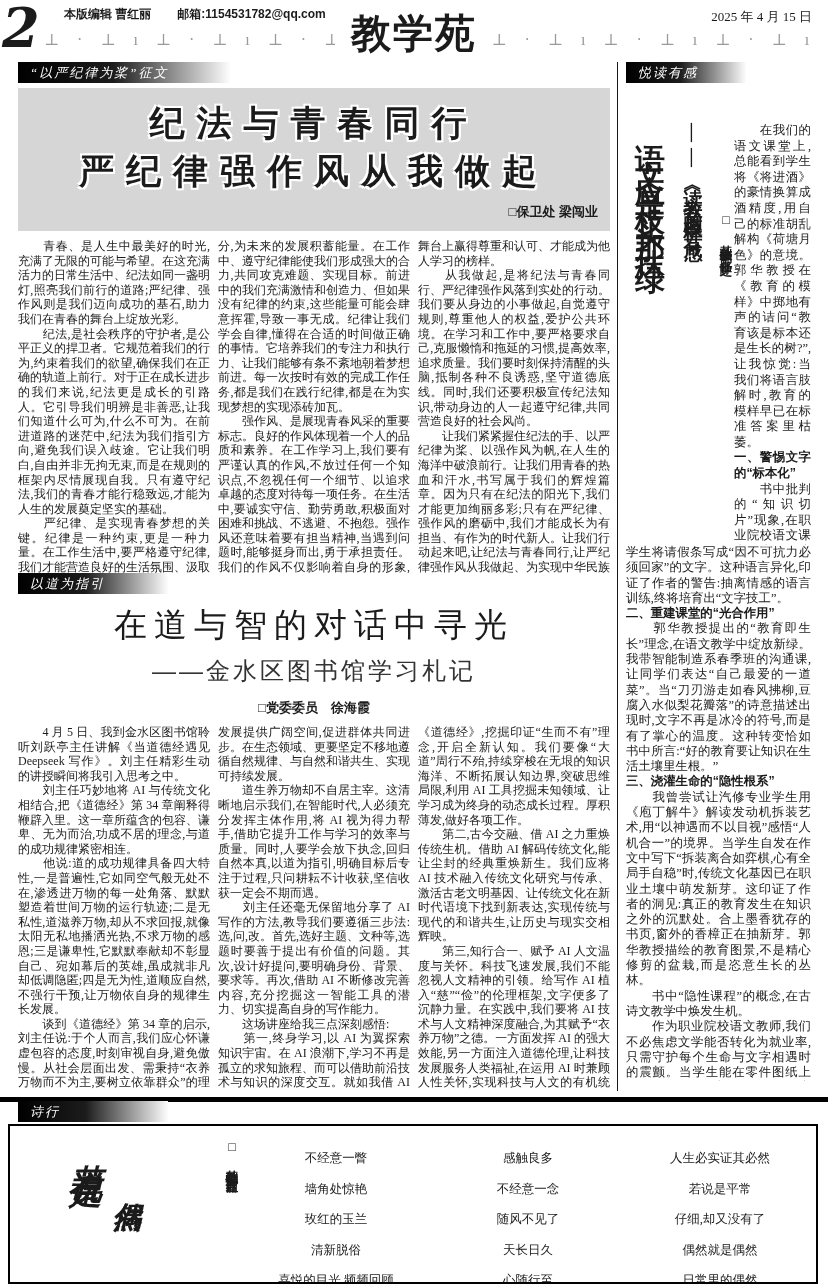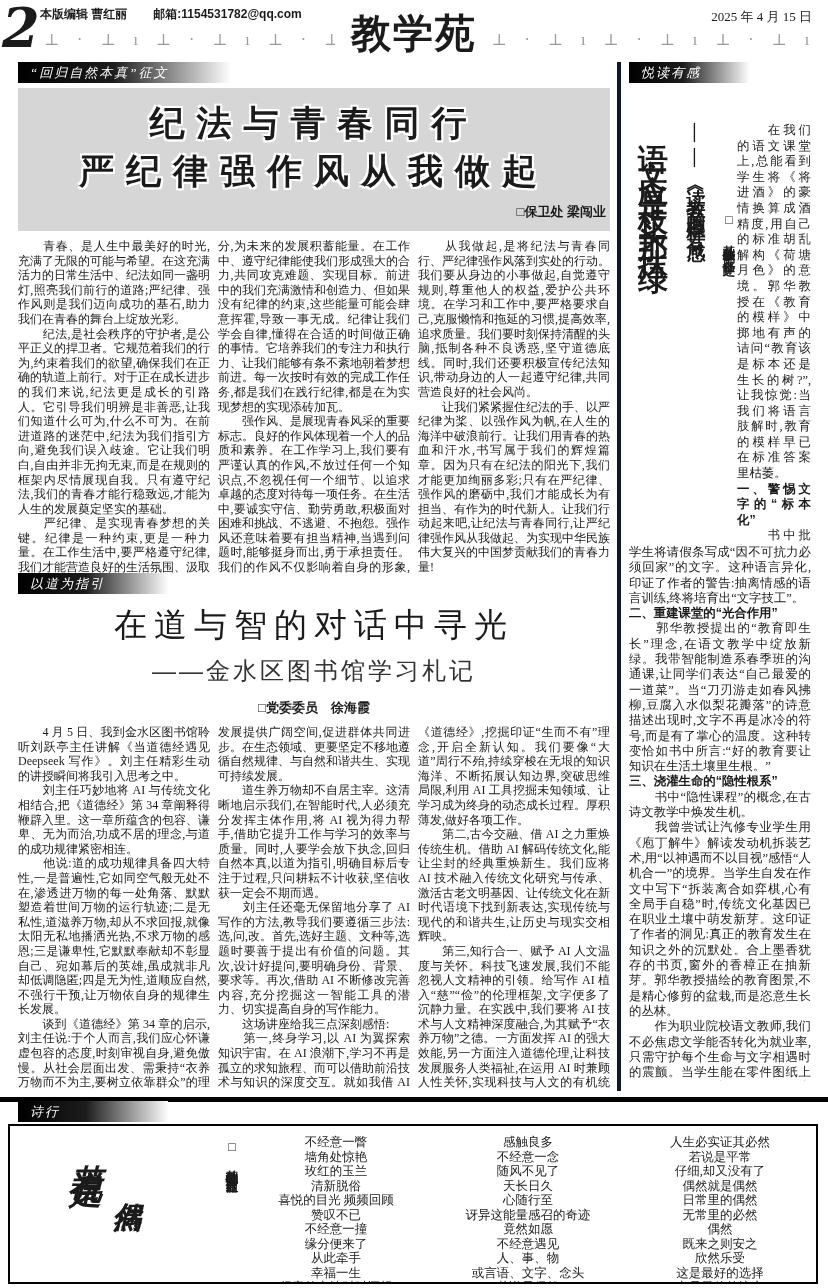--- a/index.html
+++ b/index.html
@@ -4,41 +4,41 @@
 <style>
   * { margin:0; padding:0; box-sizing:border-box; }
   html,body { background:#fff; }
   .page { width:828px; height:1288px; position:relative; background:#fff; overflow:hidden;
           font-family:"Liberation Serif","DejaVu Serif",serif; color:#1b1b1b; }
 
   
   .hdr { position:relative; height:58px; }
   .pageno { position:absolute; left:2px; top:-4px; font-family:"DejaVu Serif",serif;
             font-style:italic; font-weight:bold; font-size:54px; z-index:2; background:#fff; padding-right:4px;}
-  .edline { position:absolute; left:40px; top:6px; font-family:"Liberation Sans",sans-serif;
+  .edline { position:absolute; left:64px; top:6px; font-family:"Liberation Sans",sans-serif;
             font-weight:bold; font-size:12px; display:flex; gap:26px; z-index:2;}
   .ornament { position:absolute; left:44px; right:0; top:30px; height:24px; color:#9a9a9a;
               font-size:16px; letter-spacing:7px; overflow:hidden; white-space:nowrap; z-index:0;}
   .masthead { position:absolute; left:50%; top:6px; transform:translateX(-50%);
               font-family:"Liberation Sans",sans-serif; font-weight:bold; font-size:40px;
               letter-spacing:2px; background:#fff; padding:0 16px; z-index:1;}
   .hdate { position:absolute; right:12px; top:8px; font-size:13px; z-index:2; background:#fff; padding:0 4px;}
 
   
   .main { display:flex; padding:4px 8px 0 18px; }
   .lcol { width:592px; }
-  .rcol { width:194px; border-left:4px solid #0f172a; margin-left:7px; padding-left:8px; }
+  .rcol { width:194px; border-left:1px solid #0f172a; margin-left:7px; padding-left:8px; }
 
   .slabel { height:21px; line-height:21px; color:#fff; font-style:italic; font-size:13px;
             padding-left:12px; letter-spacing:2px;
             background:linear-gradient(90deg,#000 0%,#1c1c1c 45%,#fdfdfd 100%); }
   .w210{width:212px;} .w150{width:150px;} .w120{width:120px;}
 
   
-  .graybox { margin-top:5px; background:#d6d6d6; text-align:center; padding:12px 4px 10px; }
+  .graybox { margin-top:5px; background:#d6d6d6; text-align:center; padding:12px 12px 10px; }
   .gt { font-weight:bold; font-size:35px; letter-spacing:12px; line-height:48px;
         text-shadow:-2px -2px 0 #fff,2px -2px 0 #fff,-2px 2px 0 #fff,2px 2px 0 #fff,0 2px 0 #fff,2px 0 0 #fff; }
   .gby { font-size:13px; font-weight:bold; margin-top:7px; font-family:"Liberation Sans",sans-serif;text-align:right; }
 
   .cols { display:flex; gap:8px; margin-top:8px; overflow:hidden; }
   .cols .col { flex:1; font-size:12px; line-height:14.6px; text-align:justify; }
   .cols .col p { margin:0; }
   .a1 { height:334px; }
   .a2 { height:366px; }
 
@@ -68,60 +68,61 @@
   .plabel { margin:-1px 0 0 18px; }
   .poembox { border:2px solid #000; margin:2px 10px 0 8px; height:160px; display:flex; overflow:hidden; }
   .ptwrap { width:200px; display:flex; justify-content:center; padding-top:12px; }
   .pt1 { writing-mode:vertical-rl; font-family:"DejaVu Serif",serif; font-style:italic; font-weight:bold;
          font-size:33px; letter-spacing:6px; }
   .pt2 { writing-mode:vertical-rl; font-family:"DejaVu Serif",serif; font-style:italic; font-weight:bold;
          font-size:29px; margin-top:42px; margin-right:10px; }
   .pby { writing-mode:vertical-rl; font-family:"Liberation Sans",sans-serif; font-weight:bold;
          font-size:12.5px; width:30px; padding-top:14px; letter-spacing:1px; }
   .pcol { flex:1; text-align:center; font-size:12.5px; line-height:14.5px; padding-top:9px; }
-  .pcol p { margin:0; }
+  .pcol p { margin:16px; }
 </style>
 </head>
 <body>
 
 <div class="page">
 
   <div class="hdr">
     <div class="pageno">2</div>
     <div class="edline">
       <span>本版编辑 曹红丽</span>
       <span>邮箱:1154531782@qq.com</span>
     </div>
     <div class="ornament">⊥ · ⊥ ı ⊥ · ⊥ ı ⊥ · ⊥ ı ⊥ · ⊥ ı ⊥ · ⊥ ı ⊥ · ⊥ ı ⊥ · ⊥ ı ⊥ · ⊥ ı ⊥ · ⊥ ı ⊥ · ⊥ ı ⊥ · ⊥ ı ⊥ · ⊥ ı ⊥ · ⊥ ı ⊥ · ⊥ ı ⊥ · ⊥ ı ⊥ · ⊥ ı ⊥ · ⊥ ı ⊥ · ⊥ ı ⊥ · ⊥ ı ⊥ · ⊥ ı ⊥ · ⊥ ı ⊥ · ⊥ ı ⊥ · ⊥ ı ⊥ · ⊥ ı </div>
     <div class="masthead">教学苑</div>
     <div class="hdate">2025 年 4 月 15 日</div>
   </div>
 
   <div class="main">
 
     <div class="lcol">
-      <div class="slabel w210">“回归自然本真”征文</div>
+      <div class="slabel w210">“以严纪律为桨”征文</div>
 
       <div class="graybox">
         <div class="gt">纪法与青春同行</div>
         <div class="gt">严纪律强作风从我做起</div>
         <div class="gby">□保卫处 梁闯业</div>
       </div>
 
       <div class="cols a1">
         <div class="col">
             <p>　　青春、是人生中最美好的时光,充满了无限的可能与希望。在这充满活力的日常生活中、纪法如同一盏明灯,照亮我们前行的道路;严纪律、强作风则是我们迈向成功的基石,助力我们在青春的舞台上绽放光彩。</p>
             <p>　　纪法,是社会秩序的守护者,是公平正义的捍卫者。它规范着我们的行为,约束着我们的欲望,确保我们在正确的轨道上前行。对于正在成长进步的我们来说,纪法更是成长的引路人。它引导我们明辨是非善恶,让我们知道什么可为,什么不可为。在前进道路的迷茫中,纪法为我们指引方向,避免我们误入歧途。它让我们明白,自由并非无拘无束,而是在规则的框架内尽情展现自我。只有遵守纪法,我们的青春才能行稳致远,才能为人生的发展奠定坚实的基础。</p>
             <p>　　严纪律、是实现青春梦想的关键。纪律是一种约束,更是一种力量。在工作生活中,要严格遵守纪律,我们才能营造良好的生活氛围、汲取知识的养</p>
           </div>
         <div class="col">
             <p>分,为未来的发展积蓄能量。在工作中、遵守纪律能使我们形成强大的合力,共同攻克难题、实现目标。前进中的我们充满激情和创造力、但如果没有纪律的约束,这些能量可能会肆意挥霍,导致一事无成。纪律让我们学会自律,懂得在合适的时间做正确的事情。它培养我们的专注力和执行力、让我们能够有条不紊地朝着梦想前进。每一次按时有效的完成工作任务,都是我们在践行纪律,都是在为实现梦想的实现添砖加瓦。</p>
             <p>　　强作风、是展现青春风采的重要标志。良好的作风体现着一个人的品质和素养。在工作学习上,我们要有严谨认真的作风,不放过任何一个知识点,不忽视任何一个细节、以追求卓越的态度对待每一项任务。在生活中,要诚实守信、勤劳勇敢,积极面对困难和挑战、不逃避、不抱怨。强作风还意味着要有担当精神,当遇到问题时,能够挺身而出,勇于承担责任。我们的作风不仅影响着自身的形象,更会对身边的人产生示范作用。只有树立起良好的作风、我们才能在未来的</p>
           </div>
         <div class="col">
+            <p>舞台上赢得尊重和认可、才能成为他人学习的榜样。</p>
             <p>　　从我做起,是将纪法与青春同行、严纪律强作风落到实处的行动。我们要从身边的小事做起,自觉遵守规则,尊重他人的权益,爱护公共环境。在学习和工作中,要严格要求自己,克服懒惰和拖延的习惯,提高效率,追求质量。我们要时刻保持清醒的头脑,抵制各种不良诱惑,坚守道德底线。同时,我们还要积极宣传纪法知识,带动身边的人一起遵守纪律,共同营造良好的社会风尚。</p>
             <p>　　让我们紧紧握住纪法的手、以严纪律为桨、以强作风为帆,在人生的海洋中破浪前行。让我们用青春的热血和汗水,书写属于我们的辉煌篇章。因为只有在纪法的阳光下,我们才能更加绚丽多彩;只有在严纪律、强作风的磨砺中,我们才能成长为有担当、有作为的时代新人。让我们行动起来吧,让纪法与青春同行,让严纪律强作风从我做起、为实现中华民族伟大复兴的中国梦贡献我们的青春力量!</p>
           </div>
       </div>
 
       <div class="slabel w150">以道为指引</div>
 
       <div class="h2blk">
         <div class="h2t">在道与智的对话中寻光</div>
         <div class="h2s">——金水区图书馆学习札记</div>
@@ -162,22 +163,22 @@
             <p class="h">一、警惕文字的“标本化”</p>
             <p>　　书中批判的“知识切片”现象,在职业院校语文课堂尤为触目惊心。当《赤壁赋》被解读成苏轼的牢骚,当《雷雨》被蒸馏为戏剧冲突模板,文学便成了福尔马林浸泡的标本。记得有一次应用文写作课堂上,</p>
           </div>
       </div>
 
       <div class="rfull">
           <p>学生将请假条写成“因不可抗力必须回家”的文字。这种语言异化,印证了作者的警告:抽离情感的语言训练,终将培育出“文字技工”。</p>
           <p class="h">二、重建课堂的“光合作用”</p>
           <p>　　郭华教授提出的“教育即生长”理念,在语文教学中绽放新绿。我带智能制造系春季班的沟通课,让同学们表达“自己最爱的一道菜”。当“刀刃游走如春风拂柳,豆腐入水似梨花瓣落”的诗意描述出现时,文字不再是冰冷的符号,而是有了掌心的温度。这种转变恰如书中所言:“好的教育要让知识在生活土壤里生根。”</p>
           <p class="h">三、浇灌生命的“隐性根系”</p>
+          <p>　　我曾尝试让汽修专业学生用《庖丁解牛》解读发动机拆装艺术,用“以神遇而不以目视”感悟“人机合一”的境界。当学生自发在作文中写下“拆装离合如弈棋,心有全局手自稳”时,传统文化基因已在职业土壤中萌发新芽。这印证了作者的洞见:真正的教育发生在知识之外的沉默处。合上墨香犹存的书页,窗外的香樟正在抽新芽。郭华教授描绘的教育图景,不是精心修剪的盆栽,而是恣意生长的丛林。</p>
           <p>　　书中“隐性课程”的概念,在古诗文教学中焕发生机。</p>
-          <p>　　我曾尝试让汽修专业学生用《庖丁解牛》解读发动机拆装艺术,用“以神遇而不以目视”感悟“人机合一”的境界。当学生自发在作文中写下“拆装离合如弈棋,心有全局手自稳”时,传统文化基因已在职业土壤中萌发新芽。这印证了作者的洞见:真正的教育发生在知识之外的沉默处。合上墨香犹存的书页,窗外的香樟正在抽新芽。郭华教授描绘的教育图景,不是精心修剪的盆栽,而是恣意生长的丛林。</p>
           <p>　　作为职业院校语文教师,我们不必焦虑文学能否转化为就业率,只需守护每个生命与文字相遇时的震颤。当学生能在零件图纸上写下“公差是机械的温柔”,在程序代码间发现平仄之美时,我看见了教育最本真的模样——不是雕刻时光,而是让每个灵魂都能在文字里自由呼吸。</p>
         </div>
     </div>
   </div>
 
   <div class="poemsec">
     <div class="pbar"></div>
     <div class="slabel w150 plabel">诗行</div>
     <div class="poembox">
       <div class="ptwrap">

